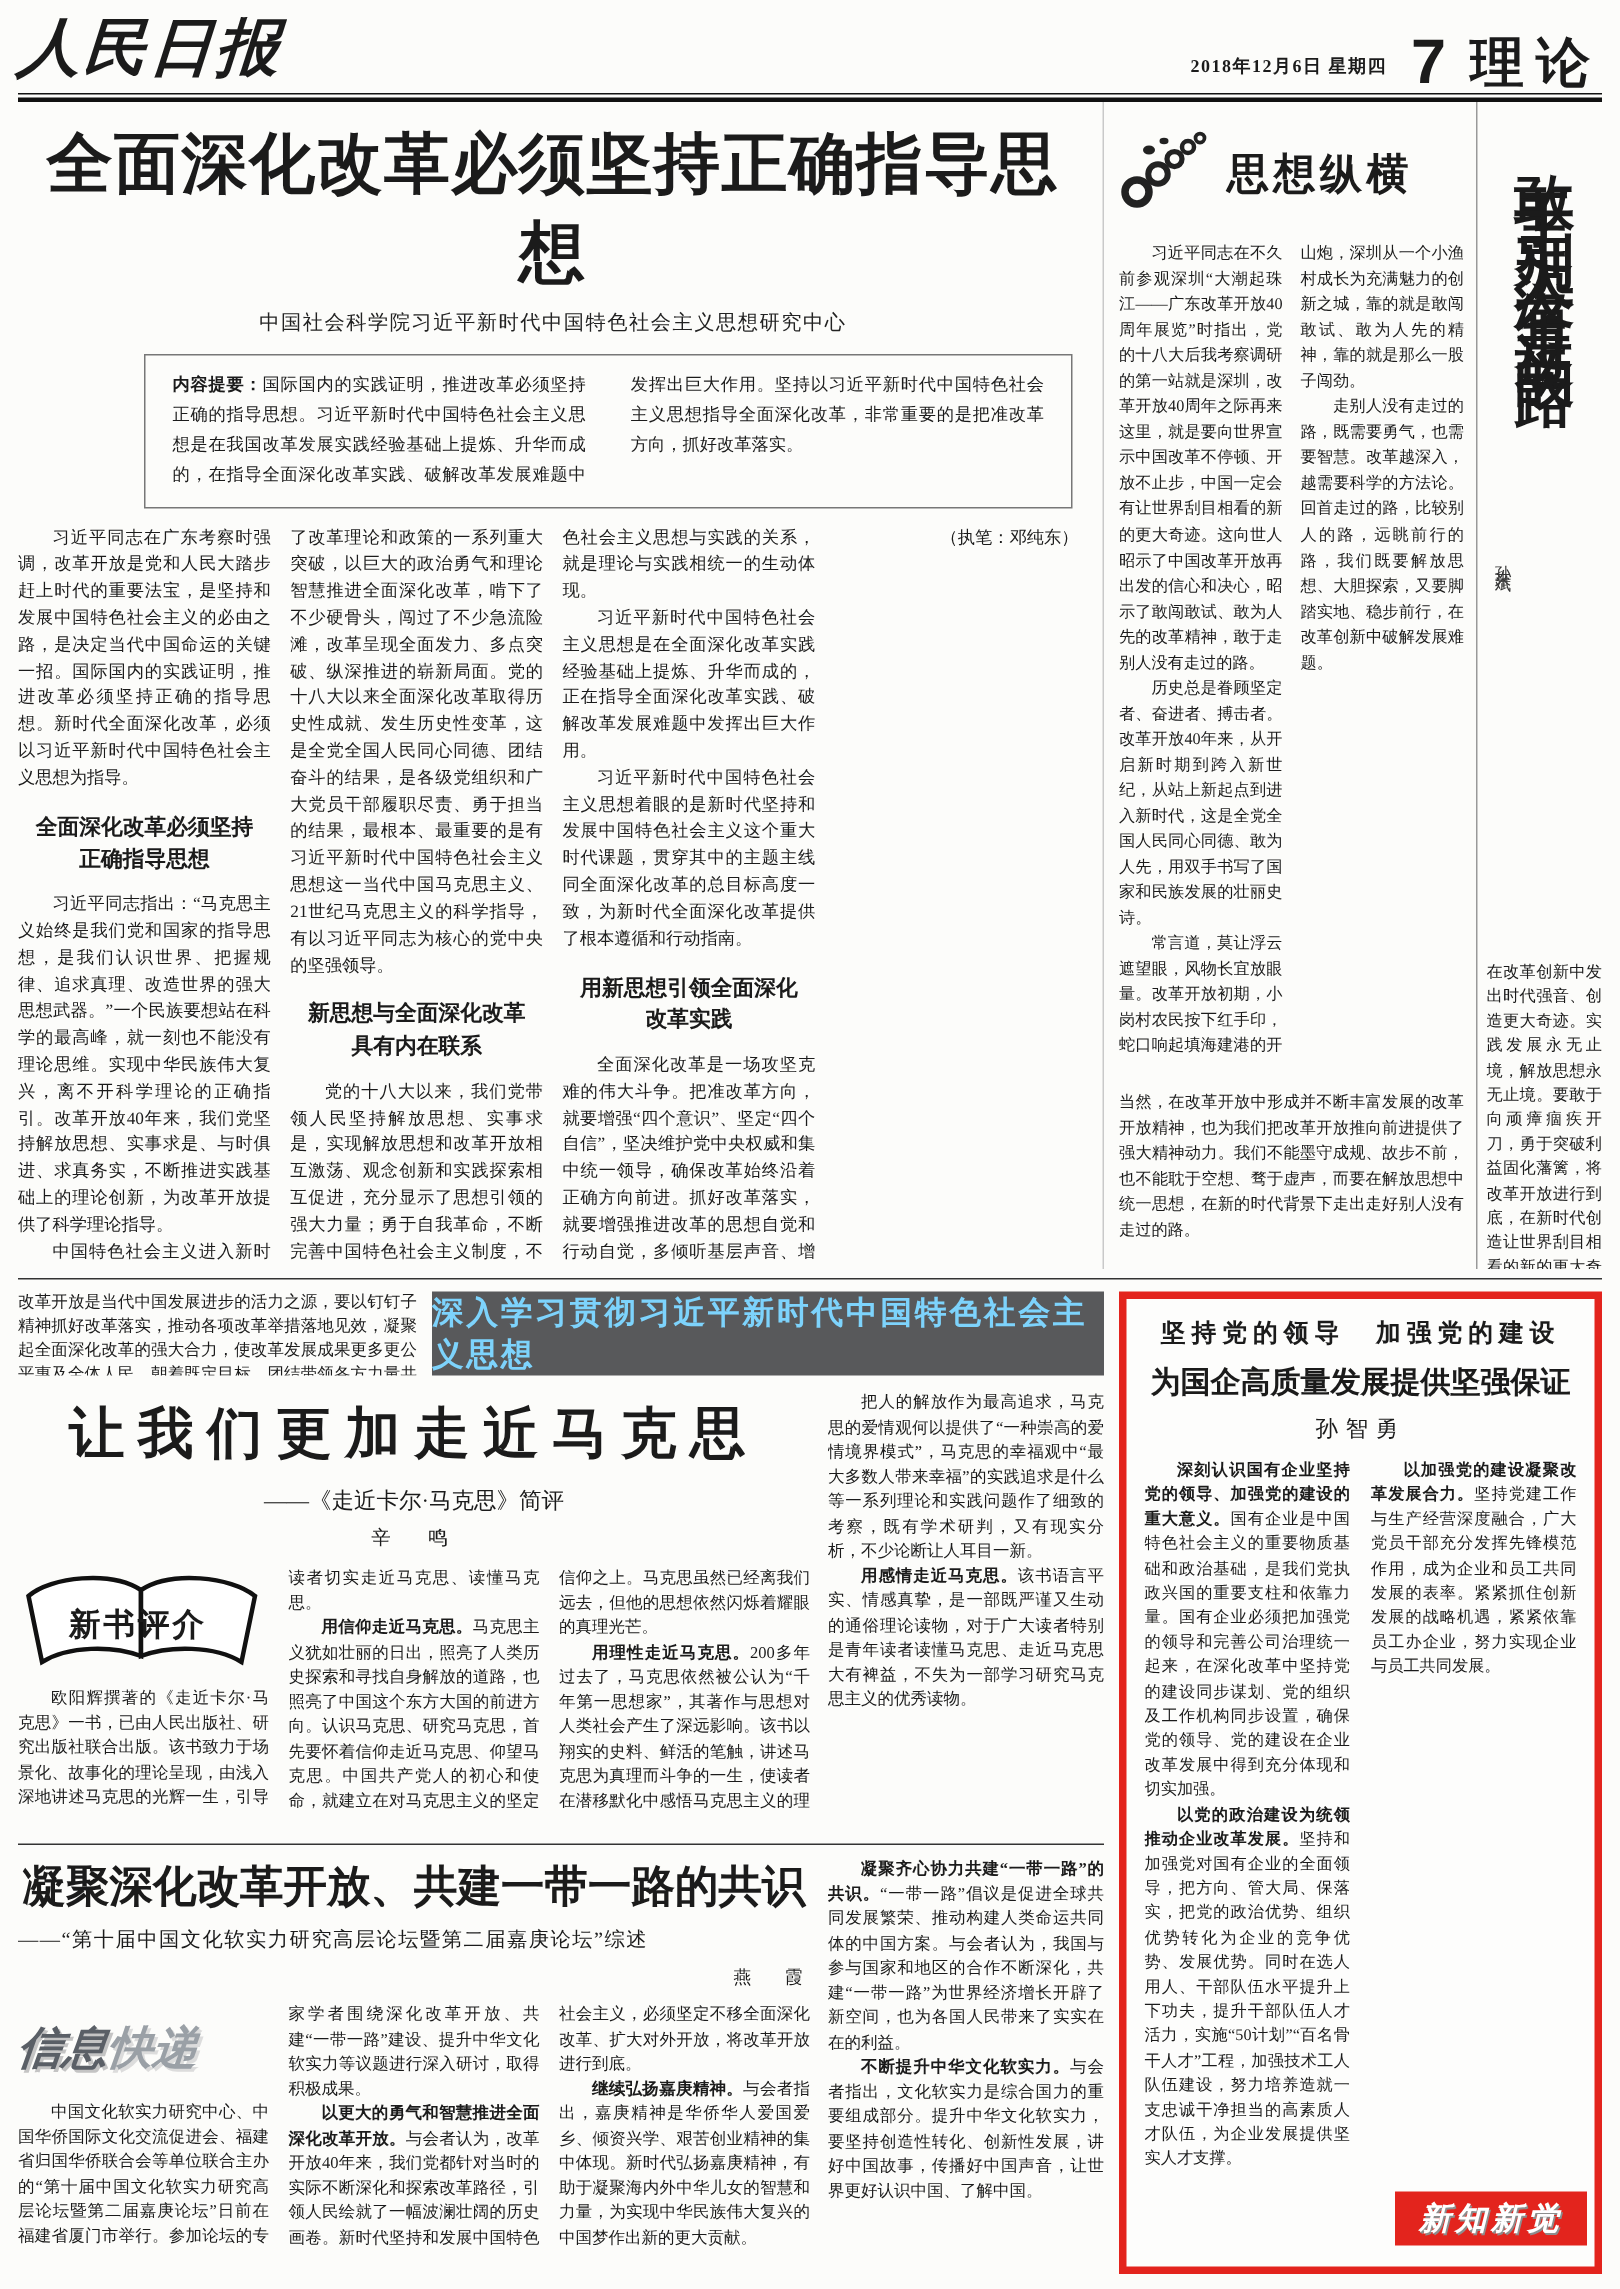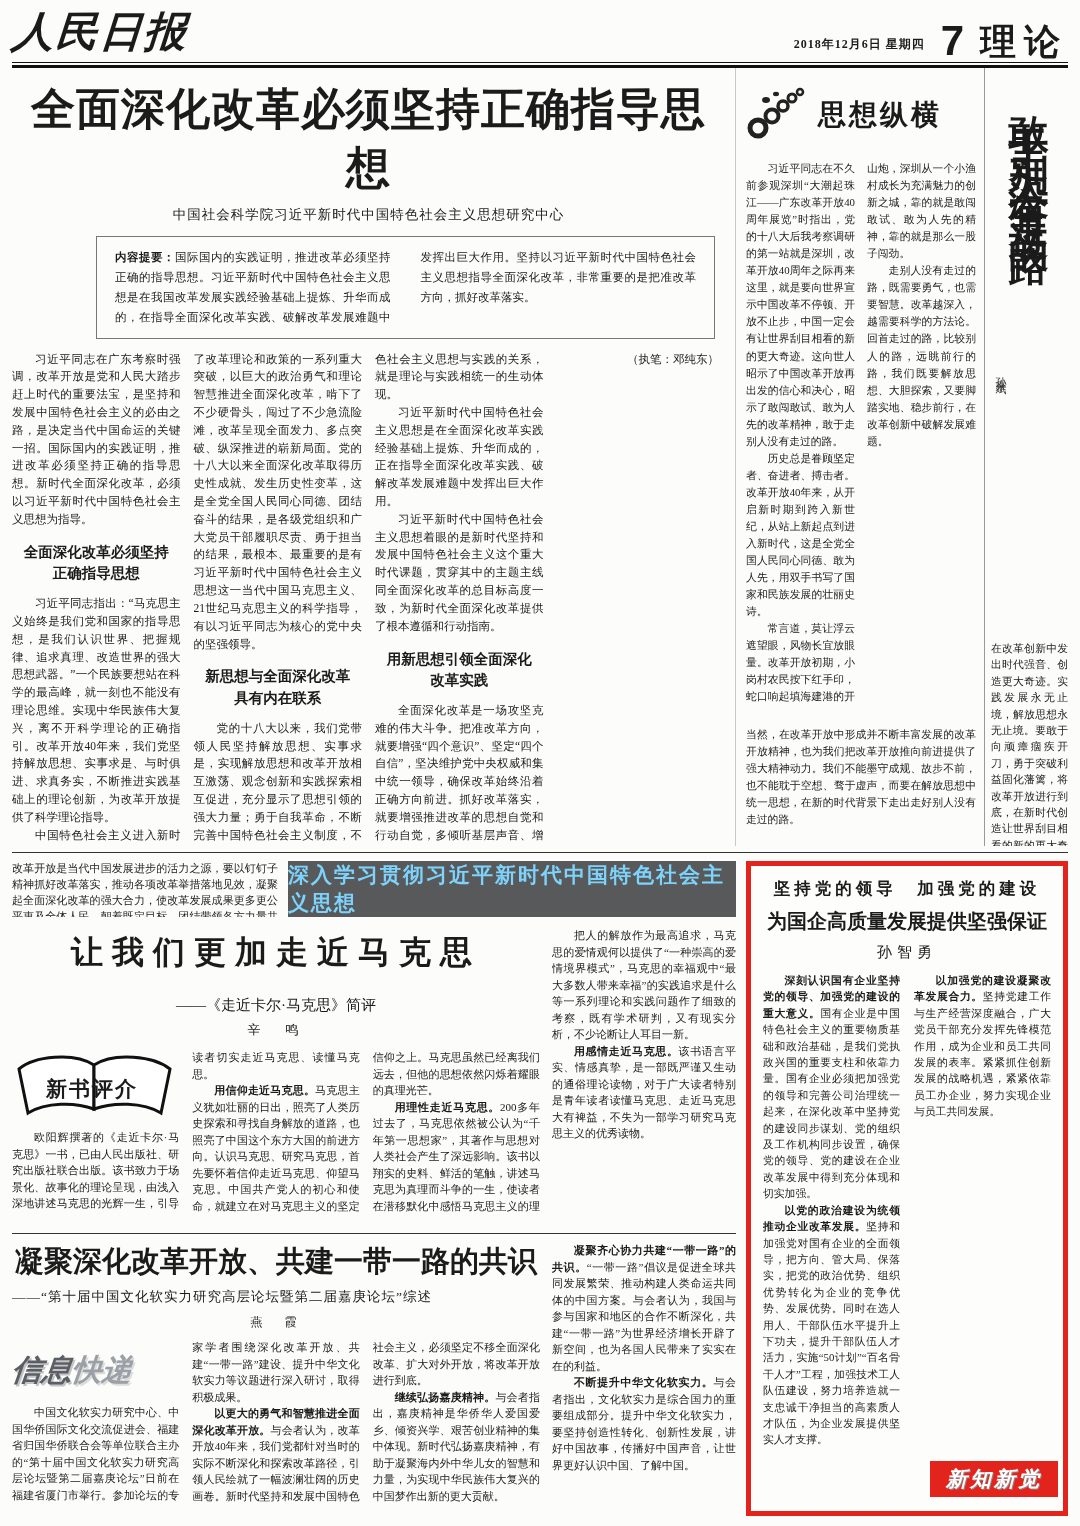--- a/index.html
+++ b/index.html
@@ -45,36 +45,36 @@
 
   
   .bottom-zone { display:flex; border-top:1px solid #333; margin-top:6px; padding-top:8px; height:664px; overflow:hidden; }
   .bz-left { width:734px; padding-right:10px; }
   .banner-row { display:flex; gap:10px; height:56px; }
   .left-tail { width:266px; font-size:11px; line-height:1.45; text-align:justify; overflow:hidden; }
   .banner { flex:1; background:#58595b; color:#7dd3fc; display:flex; align-items:center; justify-content:center; font-family:"Liberation Sans","DejaVu Sans",sans-serif; font-weight:bold; font-size:21px; letter-spacing:2px; }
 
   .marx { display:flex; margin-top:10px; }
   .marx-left { width:540px; padding-right:12px; }
-  .marx-head { font-size:32px; font-weight:bold; letter-spacing:9px; text-align:center; margin:4px 0 21px; }
+  .marx-head { font-size:37px; font-weight:bold; letter-spacing:9px; text-align:center; margin:4px 0 10px; }
   .marx-sub { text-align:center; font-size:15px; }
   .marx-author { text-align:center; font-size:13px; letter-spacing:6px; margin:6px 0 10px; }
   .marx-body { column-count:3; column-gap:13px; column-fill:auto; height:174px; overflow:hidden; font-size:11px; line-height:1.5; text-align:justify; }
   .book-label { break-inside:avoid; width:165px; height:72px; position:relative; margin:0 0 8px; }
   .book-label svg { position:absolute; inset:0; }
   .bl-text { position:absolute; top:24px; left:34px; font-size:21px; font-weight:900; font-family:"Liberation Sans","DejaVu Sans",sans-serif; letter-spacing:2px; }
   .marx-right { flex:1; font-size:11px; line-height:1.5; text-align:justify; overflow:hidden; height:292px; }
 
   .hr2 { border-top:1px solid #333; margin:10px 0 8px; }
 
   .forum { display:flex; }
   .forum-left { width:540px; padding-right:12px; }
   .forum-head { font-size:29px; font-weight:900; text-align:center; margin:0 0 6px; }
   .forum-sub { text-align:left; font-size:13.5px; letter-spacing:1px; }
-  .forum-author { text-align:center; font-size:12px; letter-spacing:5px; margin:8px 0 8px; }
+  .forum-author { text-align:right; font-size:12px; letter-spacing:5px; margin:8px 0 8px; }
   .forum-body { column-count:3; column-gap:13px; column-fill:auto; height:168px; overflow:hidden; font-size:11px; line-height:1.5; text-align:justify; }
   .info-label { break-inside:avoid; margin:8px 0 12px; font-style:italic; font-weight:900; font-size:30px; font-family:"Liberation Sans","DejaVu Sans",sans-serif; transform:skewX(-6deg); white-space:nowrap; }
   .info-w1 { color:#5a5f66; text-shadow:2px 2px 0 #c4c4c4; }
   .info-w2 { color:#9aa0a6; text-shadow:2px 2px 0 #dcdcdc; }
   .forum-right { flex:1; font-size:11px; line-height:1.5; text-align:justify; overflow:hidden; }
 
   
   .soe { flex:1; border:5px solid #e3241d; padding:8px 12px 42px; position:relative; overflow:hidden; background:#fdfdfc; }
   .soe-kicker { text-align:center; font-size:16.5px; font-weight:900; letter-spacing:4px; margin:4px 0 8px; }
   .soe-head { text-align:center; font-size:20px; font-weight:900; font-family:"Liberation Sans","DejaVu Sans",sans-serif; margin-bottom:8px; }

